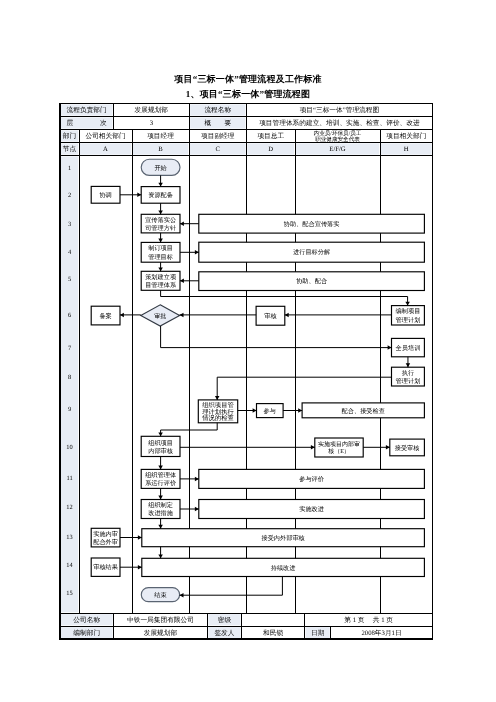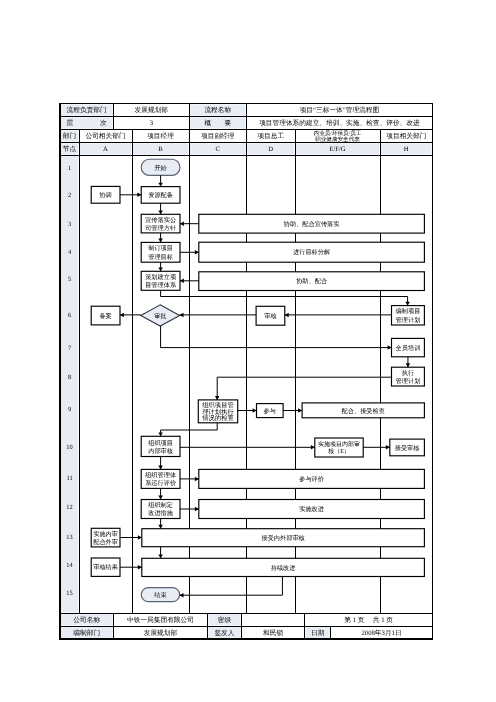--- a/index.html
+++ b/index.html
@@ -14,20 +14,22 @@
   #t1{top:74px;font-size:9px;line-height:10px;}
   #t2{top:89px;font-size:9px;line-height:10px;}
   svg{display:block;position:absolute;left:0;top:0;}
   text{font-family:"Liberation Serif",serif;fill:#000;}
   svg{shape-rendering:auto;}
 </style>
 </head>
 <body>
 
 <div id="page">
+  <div class="title" id="t1">项目“三标一体”管理流程及工作标准</div>
+  <div class="title" id="t2">1、项目“三标一体”管理流程图</div>
   <svg id="chartsvg" width="496" height="702" viewBox="0 0 496 702">
       <g>
         <rect x="60.9" y="104.4" width="51.5" height="11.2" fill="#e8edf5" stroke="none" stroke-width="0"></rect>
         <g>
           <text x="86.65" y="112.3785" text-anchor="middle" font-size="6.7" fill="#000000">流程负责部门</text>
         </g>
         <g>
           <text x="151.3" y="112.3785" text-anchor="middle" font-size="6.7" fill="#000000">发展规划部</text>
         </g>
         <rect x="190.20000000000002" y="104.4" width="55.2" height="11.2" fill="#e8edf5" stroke="none" stroke-width="0"></rect>

